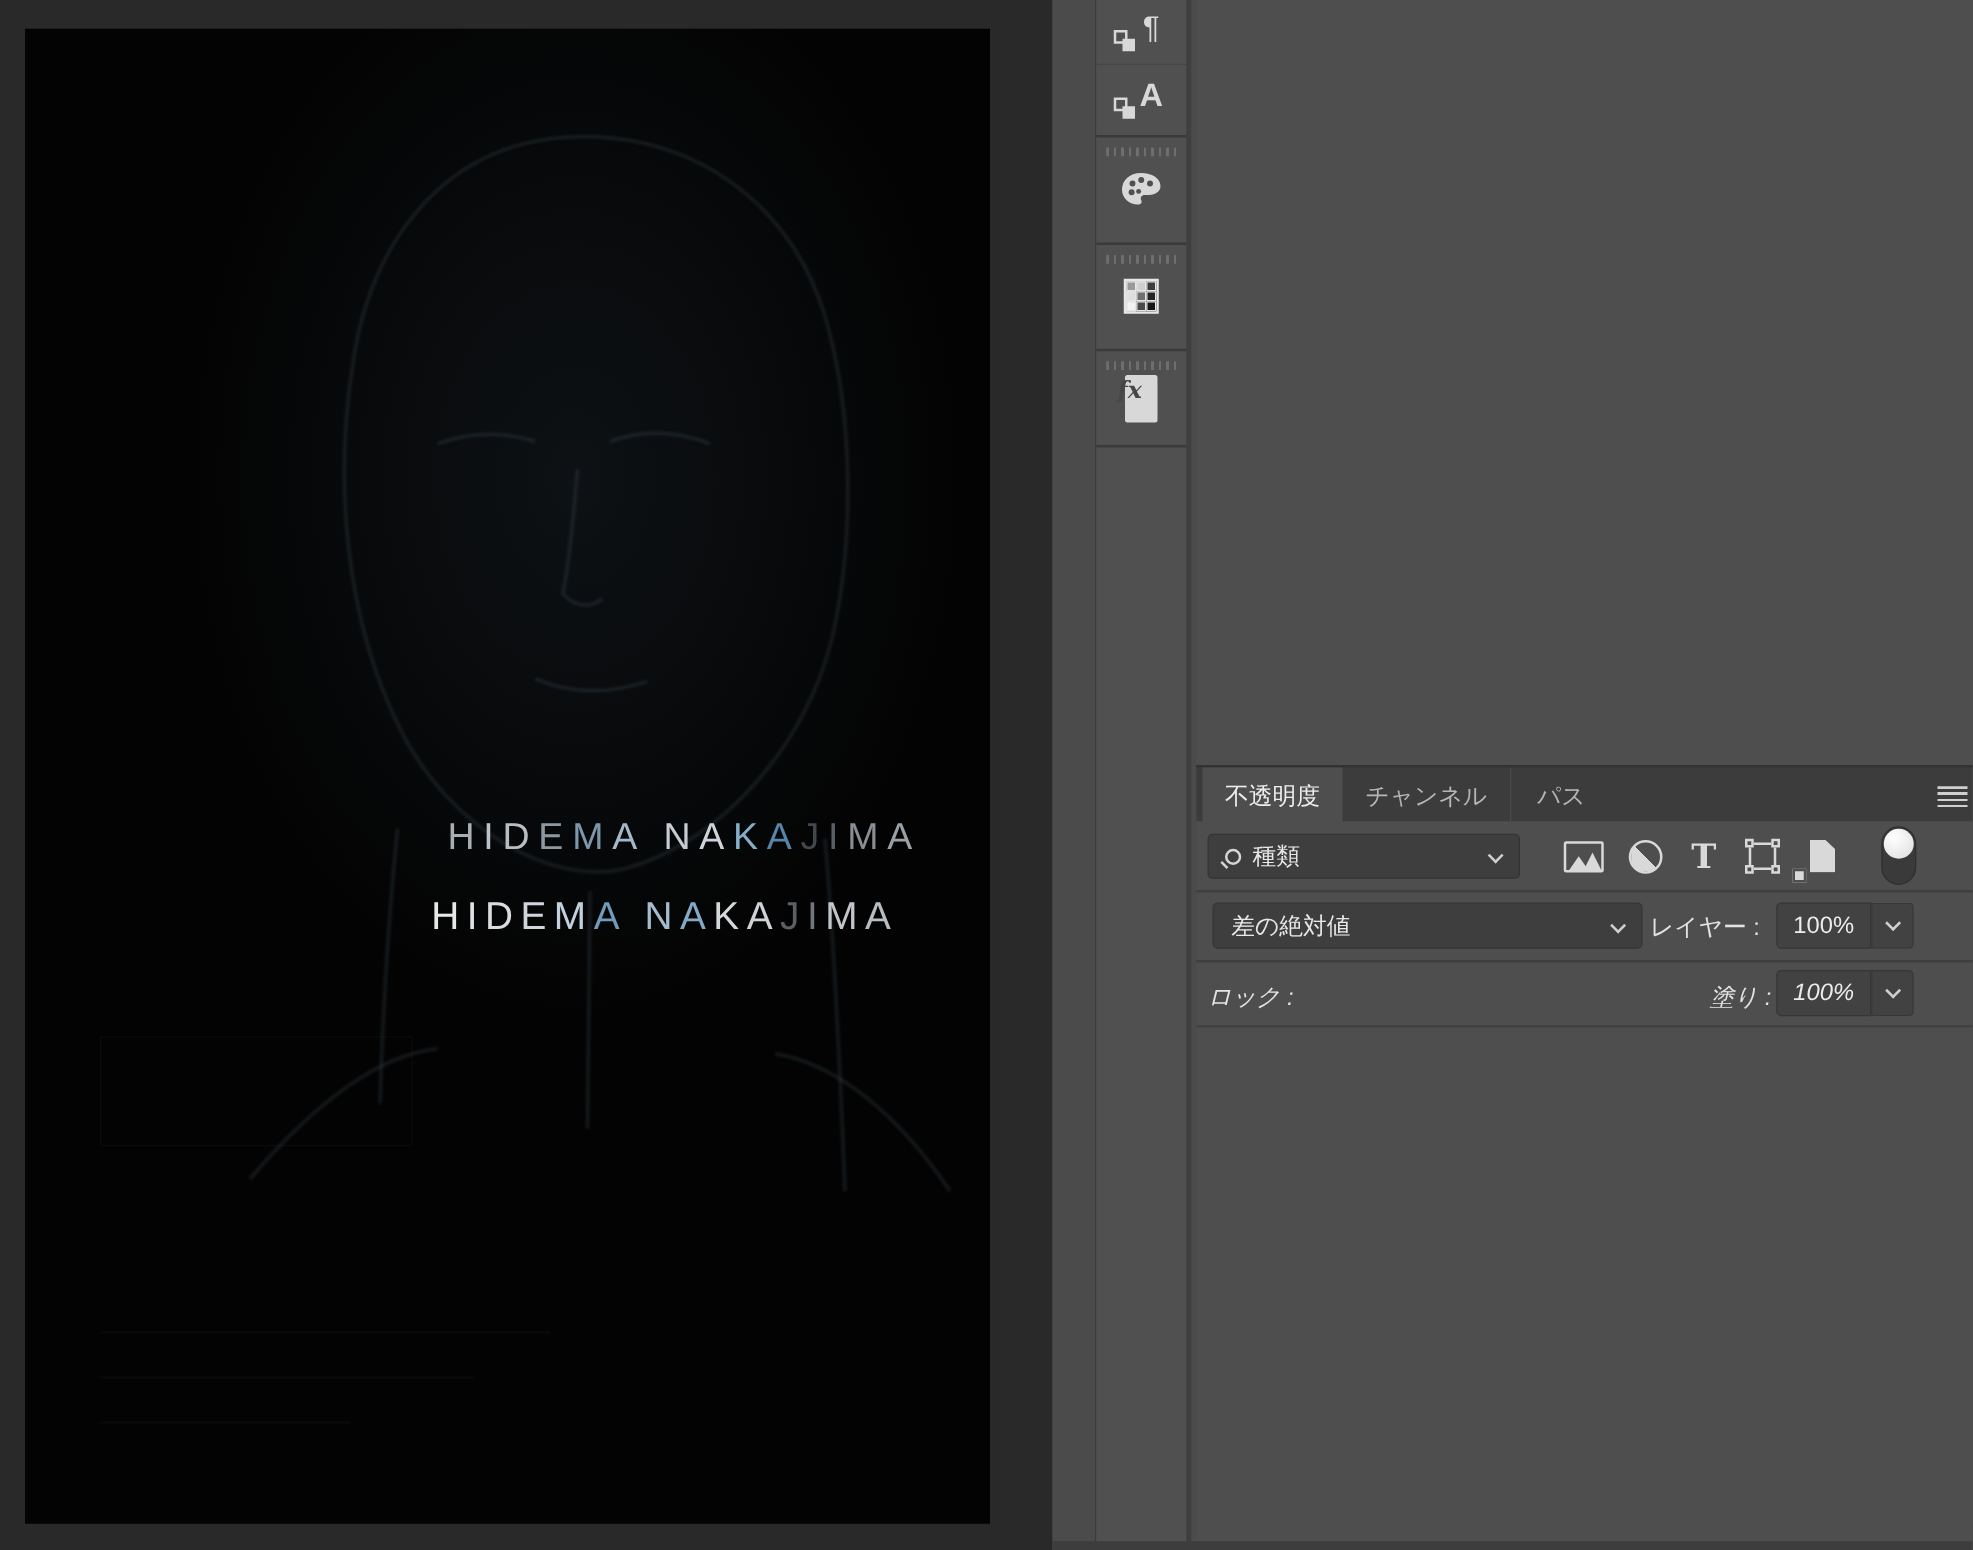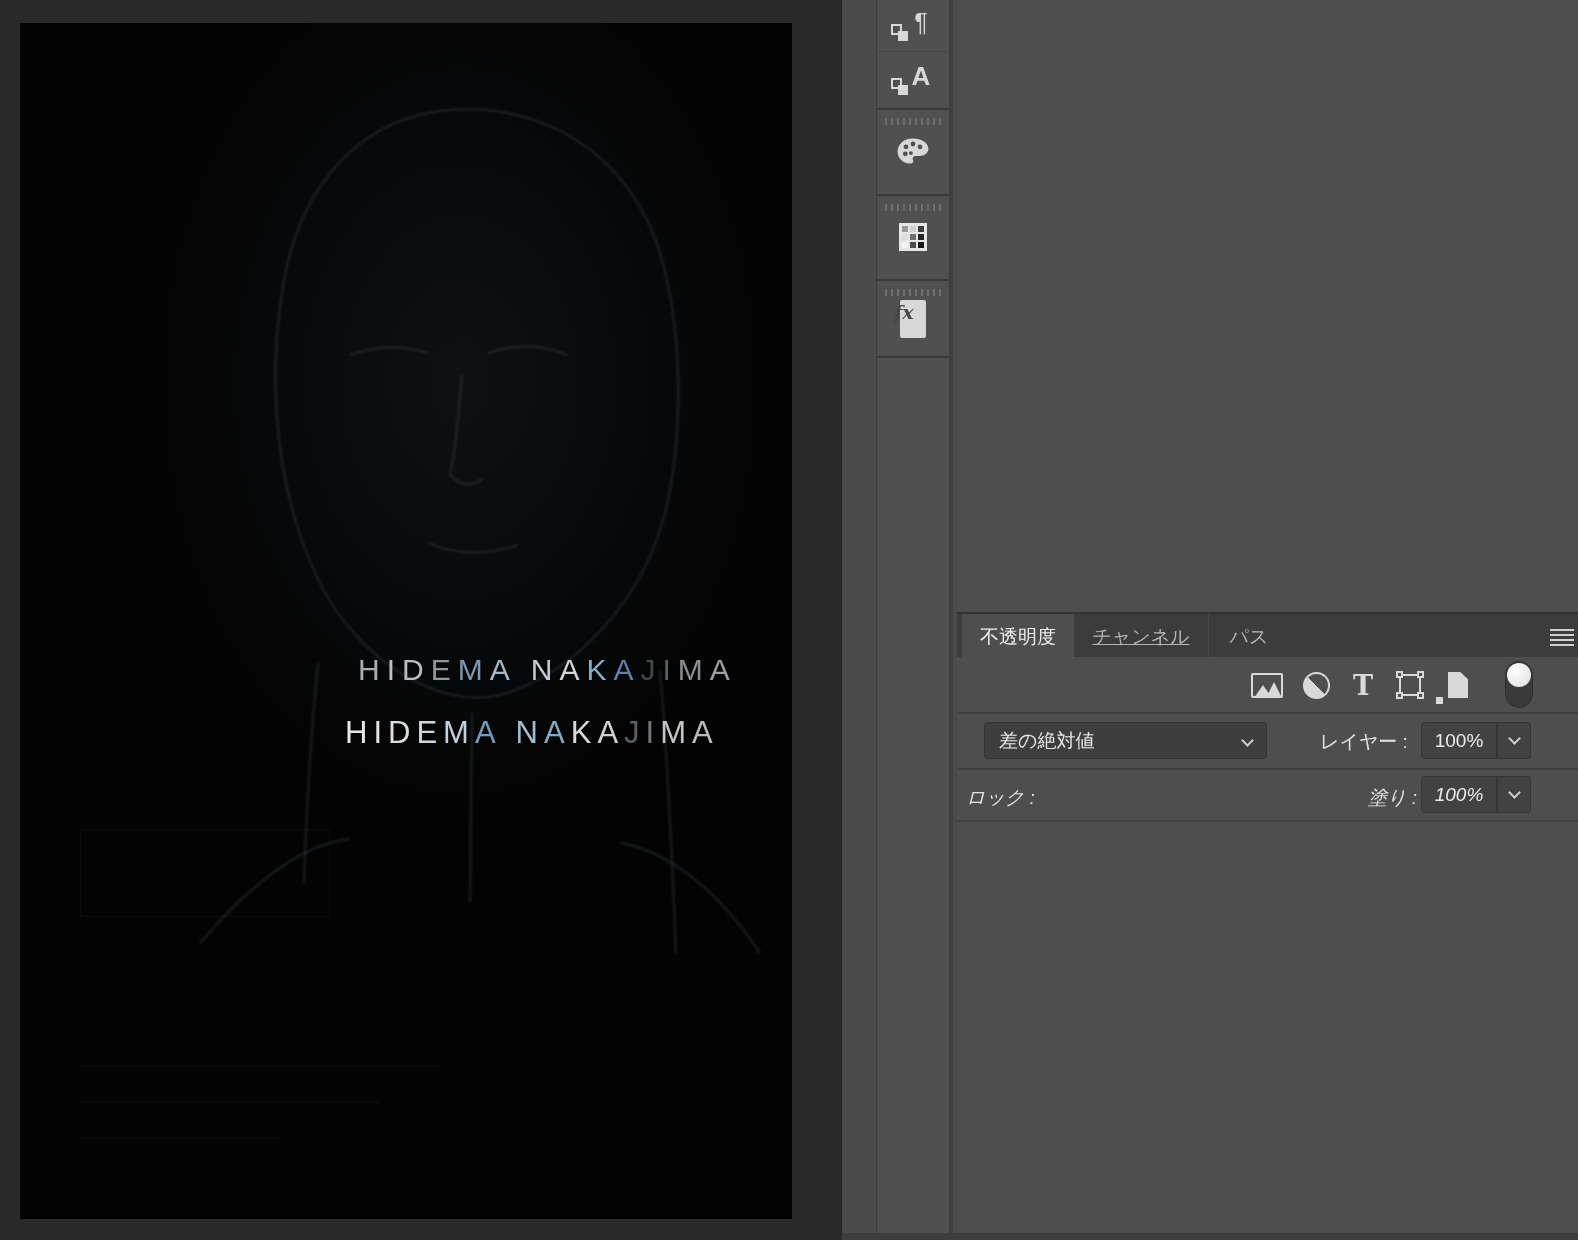--- a/index.html
+++ b/index.html
@@ -40,21 +40,21 @@
   .fx-box i { position:absolute; left:-6px; top:1px; font-family:"DejaVu Serif",serif;
     font-style:italic; font-weight:bold; font-size:19px; color:#474747; }
 
   
   #main-panel { position:absolute; left:115px; top:0; width:621px; height:1240px; background:#4e4e4e; }
   #tabbar { position:absolute; left:0; top:612px; width:621px; height:45px; background:#3c3c3c;
     border-top:2px solid #323232; }
   .tab { position:absolute; top:0; height:45px; display:flex; align-items:center; justify-content:center;
     font-size:19px; color:#b5b5b5; }
   .tab.active { background:#4e4e4e; color:#ededed; }
-  #tab-channels { border-right:1px solid #4a4a4a;text-decoration:underline; }
+  #tab-channels { border-right:1px solid #4a4a4a; }
   #menu-icon { position:absolute; left:593px; top:15px; width:24px; height:17px;
     background:repeating-linear-gradient(#cfcfcf 0 2px,transparent 2px 5px); }
 
   
   .select { position:absolute; background:#3e3e3e; border:1px solid #343434; border-radius:4px;
     display:flex; align-items:center; color:#e8e8e8; font-size:19px; }
   .chev { width:9px; height:9px; border-right:2px solid #cfcfcf; border-bottom:2px solid #cfcfcf;
     transform:rotate(45deg); margin-top:-4px; }
   #kind-select { left:9px; top:667px; width:250px; height:36px; }
   #kind-select .chev { position:absolute; right:14px; top:16px; }
@@ -82,21 +82,21 @@
     border:2px solid #4e4e4e; }
   #filter-toggle { position:absolute; left:548px; top:661px; width:28px; height:47px;
     background:#3a3a3a; border:1px solid #2e2e2e; border-radius:14px; }
   #filter-toggle .knob { position:absolute; left:1px; top:1px; width:24px; height:24px;
     background:radial-gradient(circle at 35% 30%,#ffffff,#dcdcdc); border-radius:50%; }
 
   
   .hrow { position:absolute; left:0; width:621px; border-top:2px solid #3f3f3f; }
   #blend-row { top:712px; height:56px; }
   #lock-row { top:768px; height:54px;font-style:italic; }
-  #blend-select { left:27px; top:8px; width:283px; height:37px; padding-left:14px; }
+  #blend-select { left:13px; top:8px; width:344px; height:37px; padding-left:14px; }
   #blend-select .chev { position:absolute; right:14px; top:17px; }
   .plabel { position:absolute; color:#e3e3e3; font-size:19px; }
   .valbox { position:absolute; width:76px; height:37px; background:#424242; border:1px solid #363636;
     border-radius:4px 0 0 4px; color:#ececec; font-size:19px; display:flex; align-items:center; justify-content:center; }
   .valchev { position:absolute; width:34px; height:37px; background:#424242; border:1px solid #363636;
     border-left:1px solid #333; border-radius:0 4px 4px 0; display:flex; align-items:center; justify-content:center; }
   .lk-icon { position:absolute; top:778px; color:#d9d9d9; }
   .lk-lock { width:19px; height:14px; background:#d9d9d9; border-radius:2px; position:relative; margin-top:10px; }
   .lk-lock::before { content:""; position:absolute; left:2.5px; top:-9px; width:10px; height:12px;
     border:3px solid #d9d9d9; border-bottom:none; border-radius:7px 7px 0 0; }
@@ -213,20 +213,25 @@
 
   <div id="main-panel">
 
     <div id="tabbar">
       <div class="tab active" id="tab-layers" style="left:5px; width:112px;">不透明度</div>
       <div class="tab" id="tab-channels" style="left:117px; width:135px;">チャンネル</div>
       <div class="tab" id="tab-paths" style="left:252px; width:80px;">パス</div>
       <div id="menu-icon"></div>
     </div>
 
+    <div class="select" id="kind-select">
+      <span class="mag"></span>
+      <span>種類</span>
+      <span class="chev"></span>
+    </div>
     <div class="f-icon" style="left:291px;">
       <span class="pix"></span>
       </div>
     <div class="f-icon" style="left:340px;">
       <span class="adj"></span>
       </div>
     <div class="f-icon" style="left:387px;">
       <span class="type-t">T</span>
       </div>
     <div class="f-icon" style="left:434px;">

